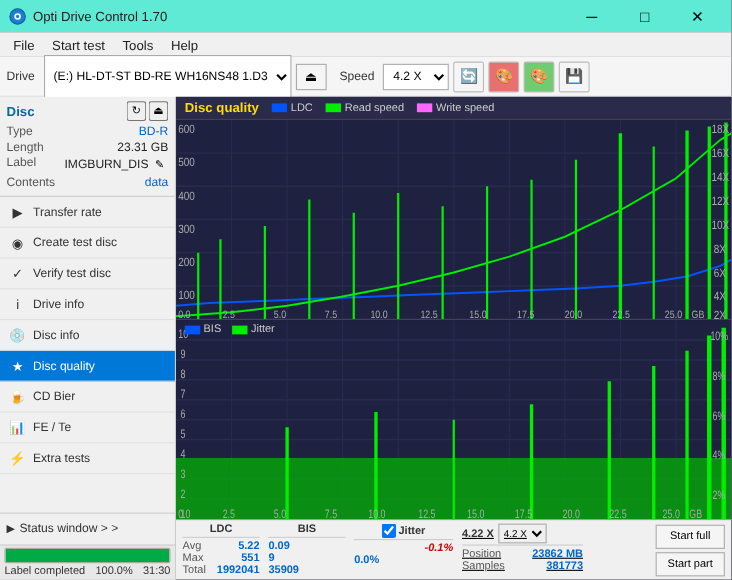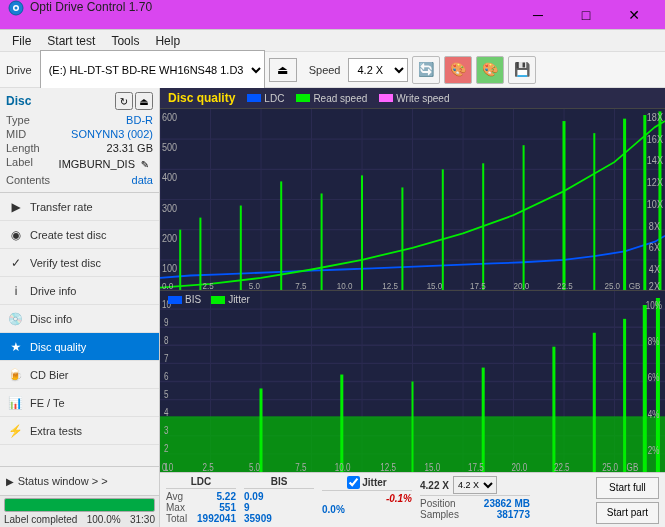--- a/index.html
+++ b/index.html
@@ -1,22 +1,23 @@
 <!DOCTYPE html>
 <html><head>
   <meta charset="utf-8">
   <style>
     * { margin: 0; padding: 0; box-sizing: border-box; }
     body { width: 665px; height: 527px; background: #f0f0f0; font-family: 'Segoe UI', Tahoma, sans-serif; font-size: 11px; overflow: hidden; }
 
     
     .title-bar {
-      background: #d946ef;
+      background: #5eead4;
       height: 30px;
       display: flex;
+      align-items: center;
       padding: 0 8px;
       border-bottom: 1px solid #ccc;
       user-select: none;
     }
     .title-bar-icon { width: 16px; height: 16px; margin-right: 6px; }
     .title-bar-text { font-size: 12px; color: #222; flex: 1; }
     .title-bar-controls { display: flex; gap: 2px; }
     .title-btn {
       width: 46px; height: 30px; border: none; background: transparent;
       font-size: 14px; cursor: pointer; display: flex; align-items: center; justify-content: center;
@@ -255,24 +256,20 @@
         <div style="display:flex;gap:2px;">
           <button class="disc-refresh-btn">↻</button>
           <button class="disc-refresh-btn">⏏</button>
         </div>
       </div>
       <div class="disc-row">
         <span class="disc-key">Type</span>
         <span class="disc-val">BD-R</span>
       </div>
       <div class="disc-row">
-        <span class="disc-key">MID</span>
-        <span class="disc-val">SONYNN3 (002)</span>
-      </div>
-      <div class="disc-row">
         <span class="disc-key">Length</span>
         <span class="disc-val-black">23.31 GB</span>
       </div>
       <div class="disc-row">
         <span class="disc-key">Label</span>
         <span style="display:flex;align-items:center;gap:2px;">
           <span class="disc-val-black">IMGBURN_DIS</span>
           <button style="width:16px;height:16px;border:none;background:transparent;cursor:pointer;font-size:10px;">✎</button>
         </span>
       </div>
@@ -555,21 +552,21 @@
         </div>
         <div class="stats-row">
           <span class="stats-label"></span>
           <span class="stats-negative">-0.1%</span>
         </div>
         <div class="stats-row">
           <span class="stats-value">0.0%</span>
         </div>
       </div>
 
-      <div class="stats-col" style="min-width:110px;">
+      <div class="stats-col" style="min-width:110px;text-decoration:underline;">
         <div class="stats-header" style="display:flex;align-items:center;gap:4px;">
           <span>4.22 X</span>
           <select style="height:18px;font-size:9px;border:1px solid #aaa;">
             <option>4.2 X</option>
           </select>
         </div>
         <div class="stats-row">
           <span class="stats-label">Position</span>
           <span class="stats-value">23862 MB</span>
         </div>

